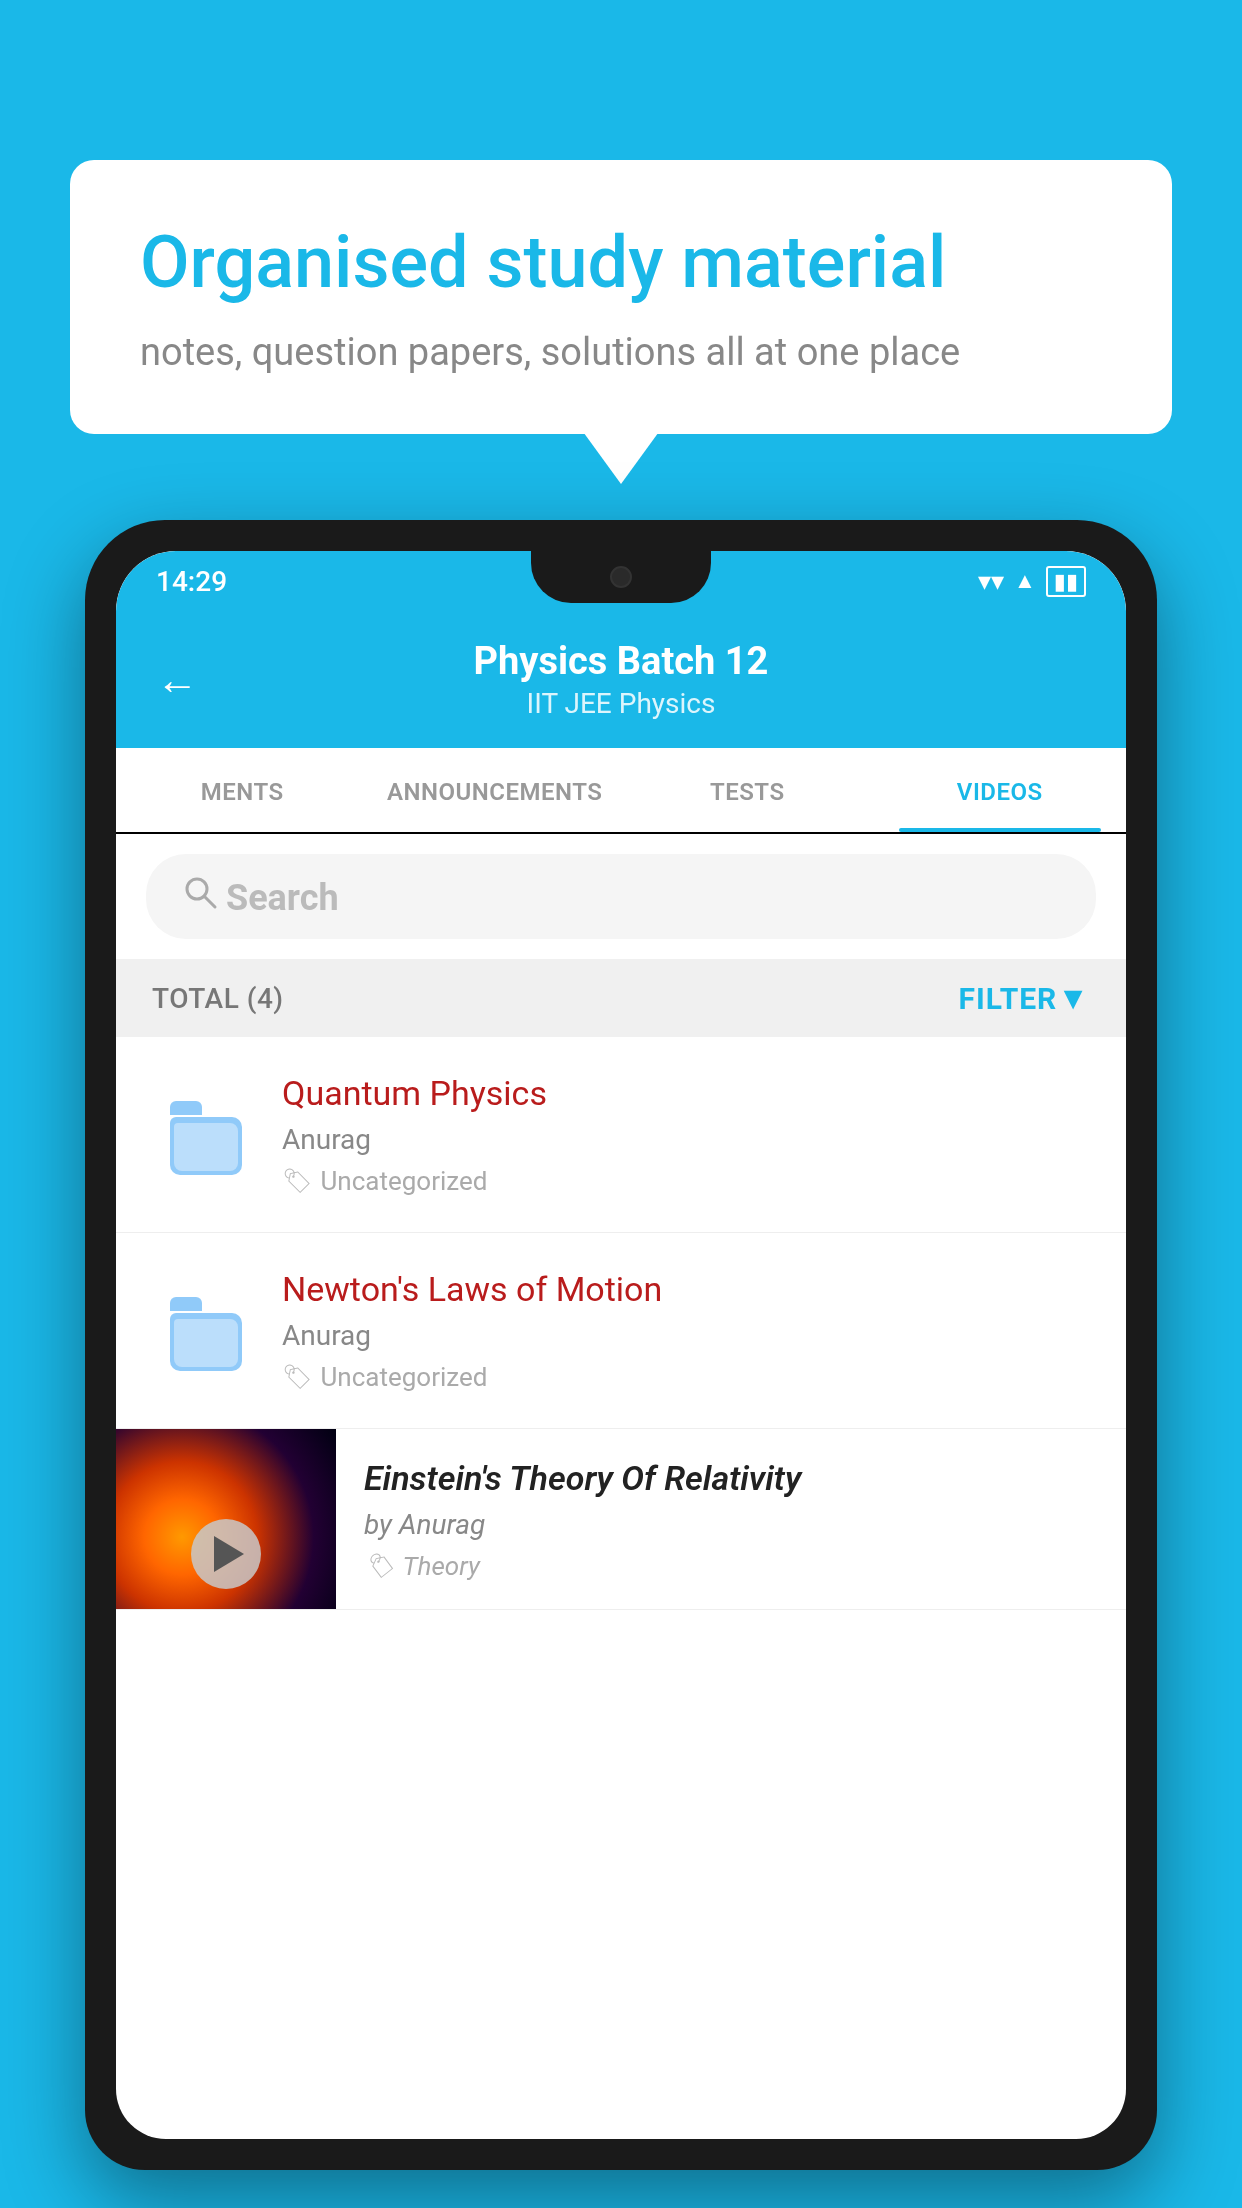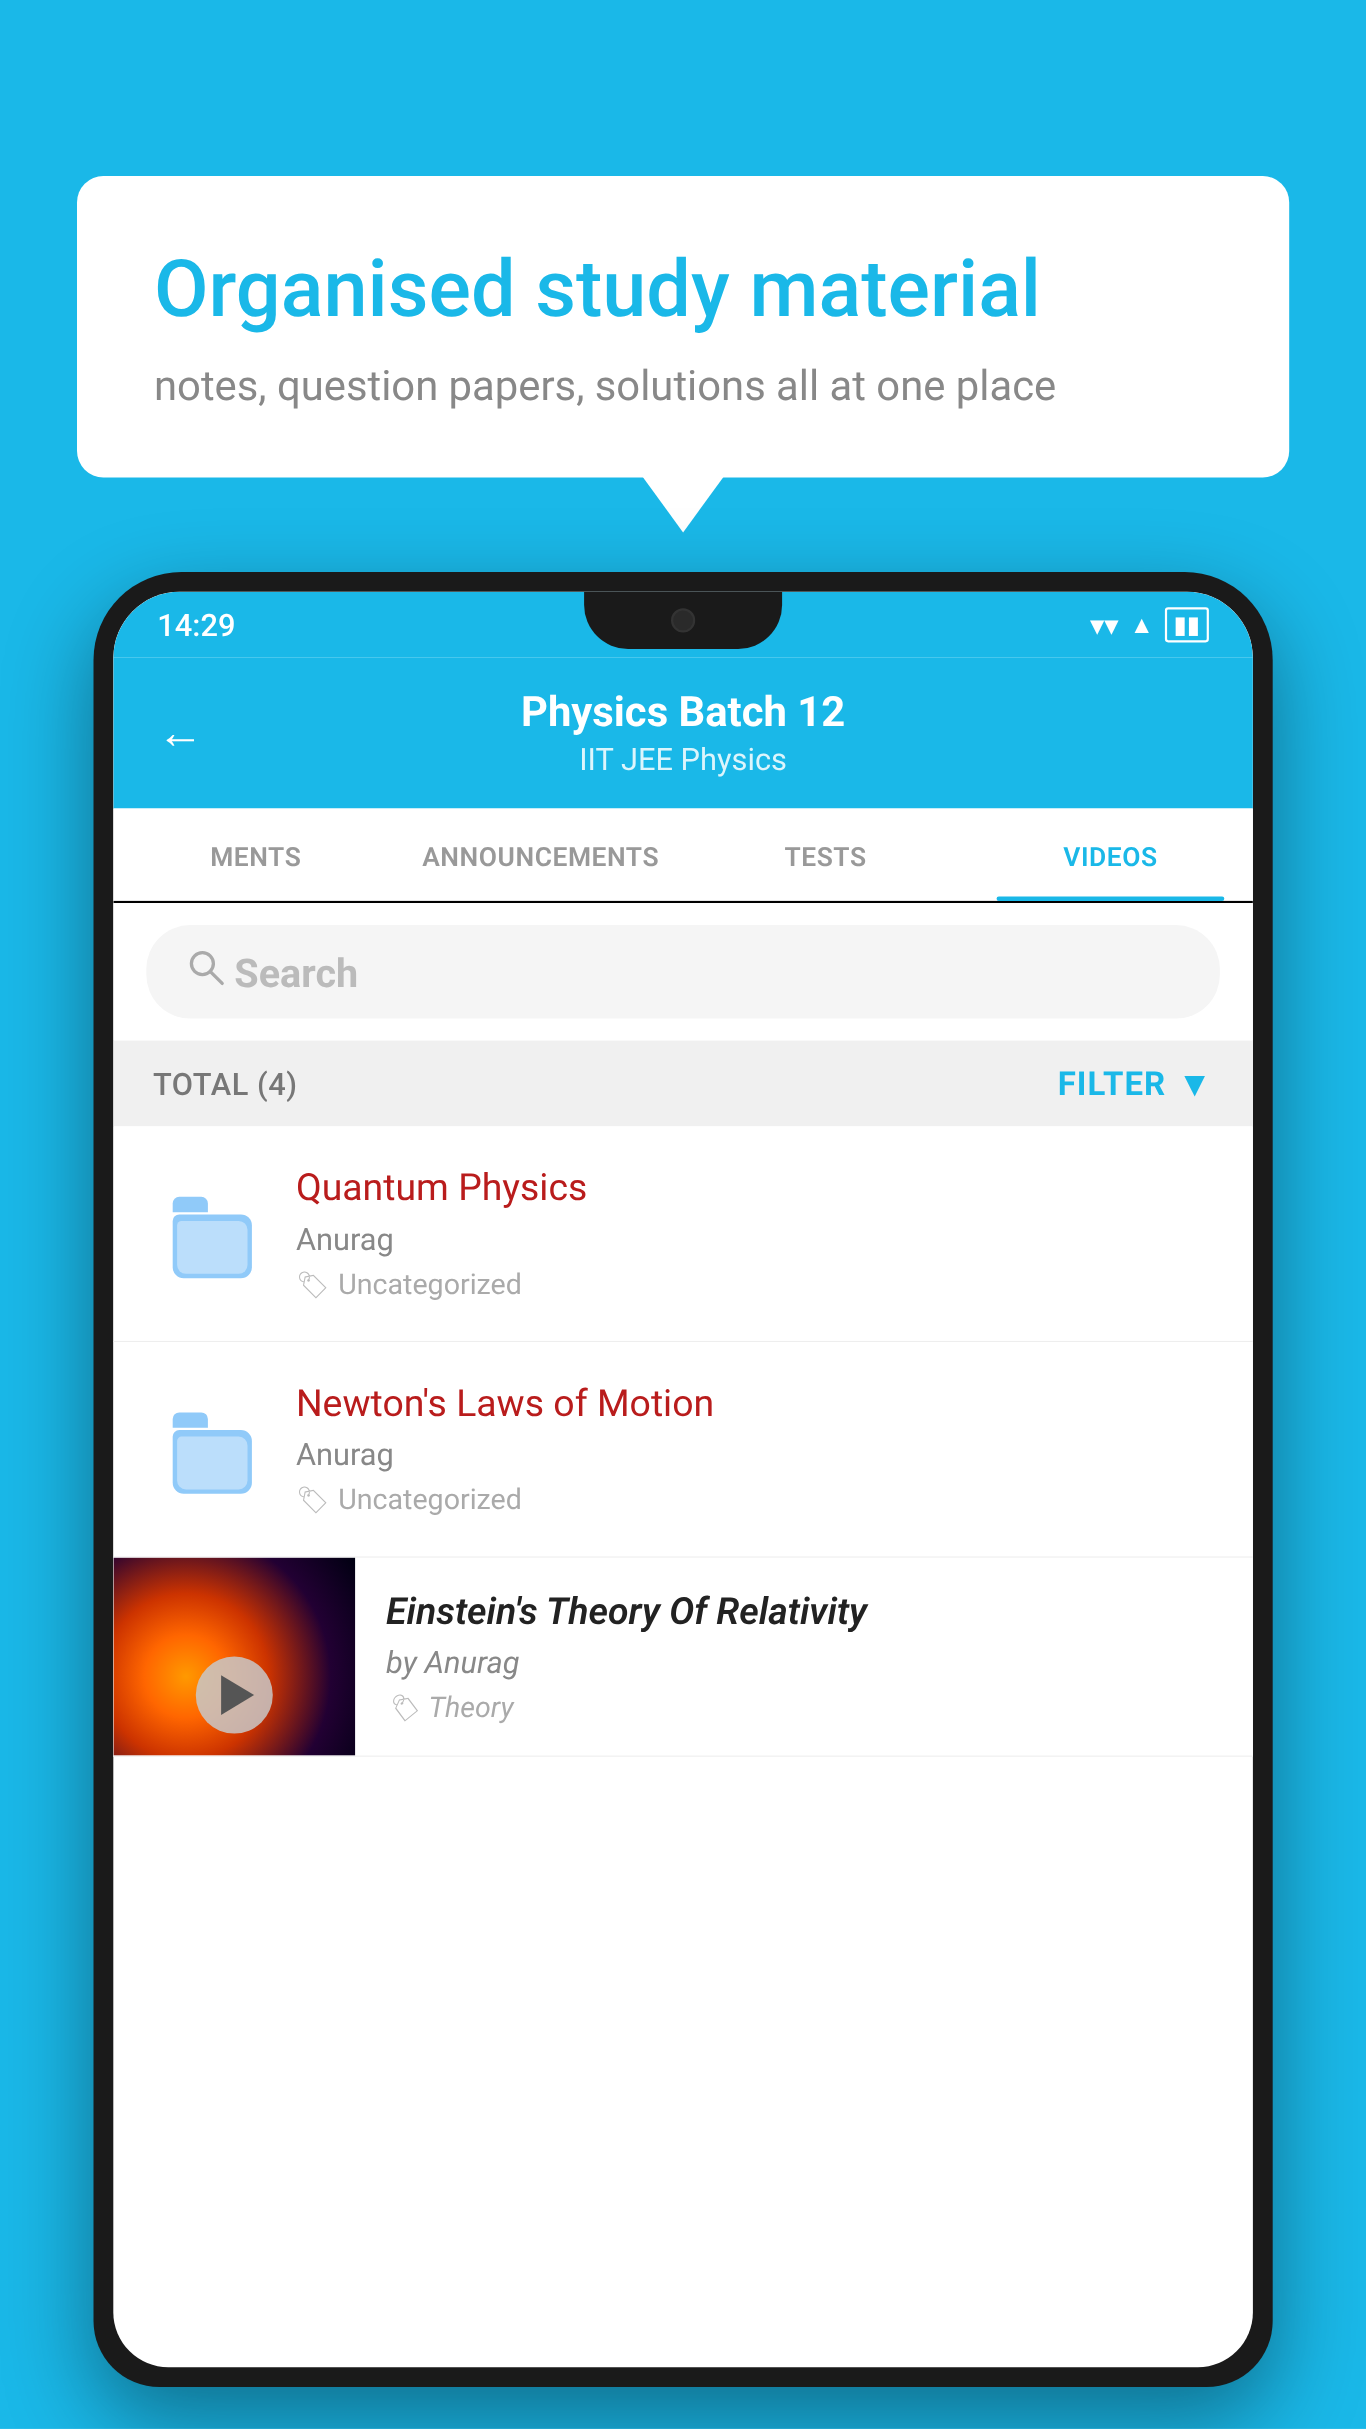--- a/index.html
+++ b/index.html
@@ -60,21 +60,21 @@
       position: absolute;
       top: 520px;
       left: 85px;
       right: 85px;
       bottom: 0;
     }
 
     .phone-outer {
       background: #1a1a1a;
       border-radius: 80px 80px 60px 60px;
-      padding: 18px;
+      padding: 31px;
       width: 100%;
       height: 1650px;
       position: relative;
       box-shadow: 0 30px 80px rgba(0,0,0,0.4);
     }
 
     
     .phone-status-bar {
       background: #1ab8e8;
       height: 60px;
@@ -228,21 +228,20 @@
       font-weight: 500;
       letter-spacing: 0.5px;
     }
 
     .filter-btn {
       color: #1ab8e8;
       font-size: 30px;
       font-weight: 700;
       display: flex;
       align-items: center;
-      gap: 10px;
       cursor: pointer;
       letter-spacing: 1px;
     }
 
     .filter-funnel {
       color: #1ab8e8;
       font-size: 32px;
     }
 
     

